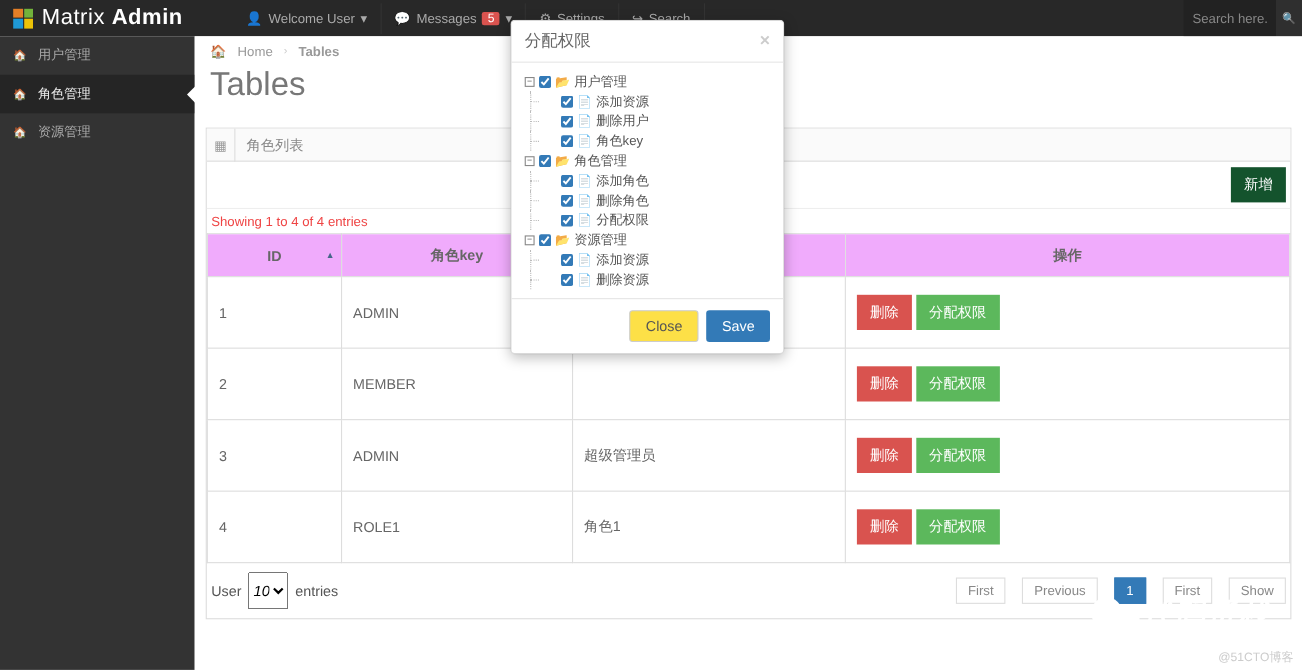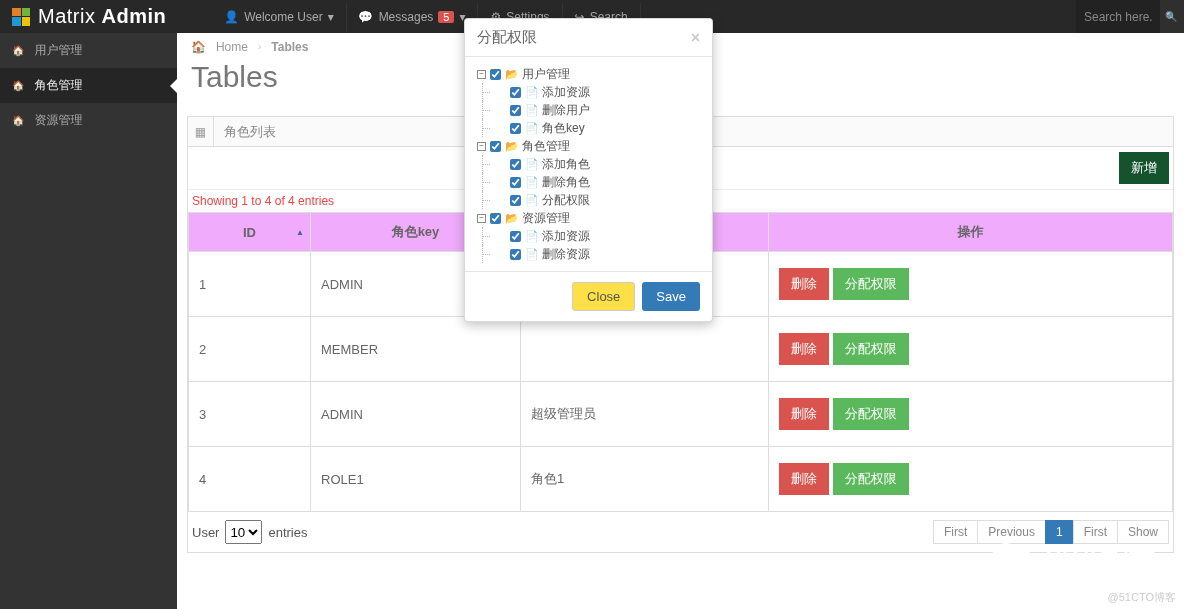--- a/index.html
+++ b/index.html
@@ -48,22 +48,22 @@
 .showing { padding:4px 4px; font-size:12px; color:#ef4444;}
 
 table { width:100%; border-collapse:collapse;}
 th,td{ border:1px solid #ddd; padding:16px 10px; font-size:13px; color:#666; text-align:left;}
 th { background:#f0abfc; font-weight:bold; padding:10px; position:relative;}
 th.center,td.center{text-align:center}
 th .sort{position:absolute;right:6px;top:50%;transform:translateY(-50%);font-size:8px;color:#468}
 
 .table-footer { display:flex; justify-content:space-between; align-items:center; padding:8px 4px;}
 .entries-sel { display:flex; align-items:center; gap:6px; font-size:13px; color:#555;}
-.entries-sel select { height:24px;}
-.pager { display:flex; gap:0;}
+.entries-sel select { height:34px;font-style:italic;}
+.pager { display:flex; gap:16px;}
 .pager .pbtn{ border:1px solid #ddd; padding:4px 10px; font-size:12px; color:#888; cursor:pointer;}
 .pager .pbtn + .pbtn{margin-left:-1px}
 .pager .pbtn.active{background:#337ab7;color:#fff;border-color:#337ab7}
 
 
 .overlay { position:absolute; inset:0; }
 .modal { position:absolute; left:464px; top:18px; width:249px; background:#fff; border:1px solid rgba(0,0,0,.15); border-radius:4px; box-shadow:0 3px 12px rgba(0,0,0,.25);}
 .modal-head { padding:9px 12px; border-bottom:1px solid #e5e5e5; display:flex; justify-content:space-between; align-items:center;}
 .modal-head h4{font-size:15px;font-weight:normal;color:#666}
 .modal-head .close{color:#ccc;font-size:16px;cursor:pointer;font-weight:bold}

